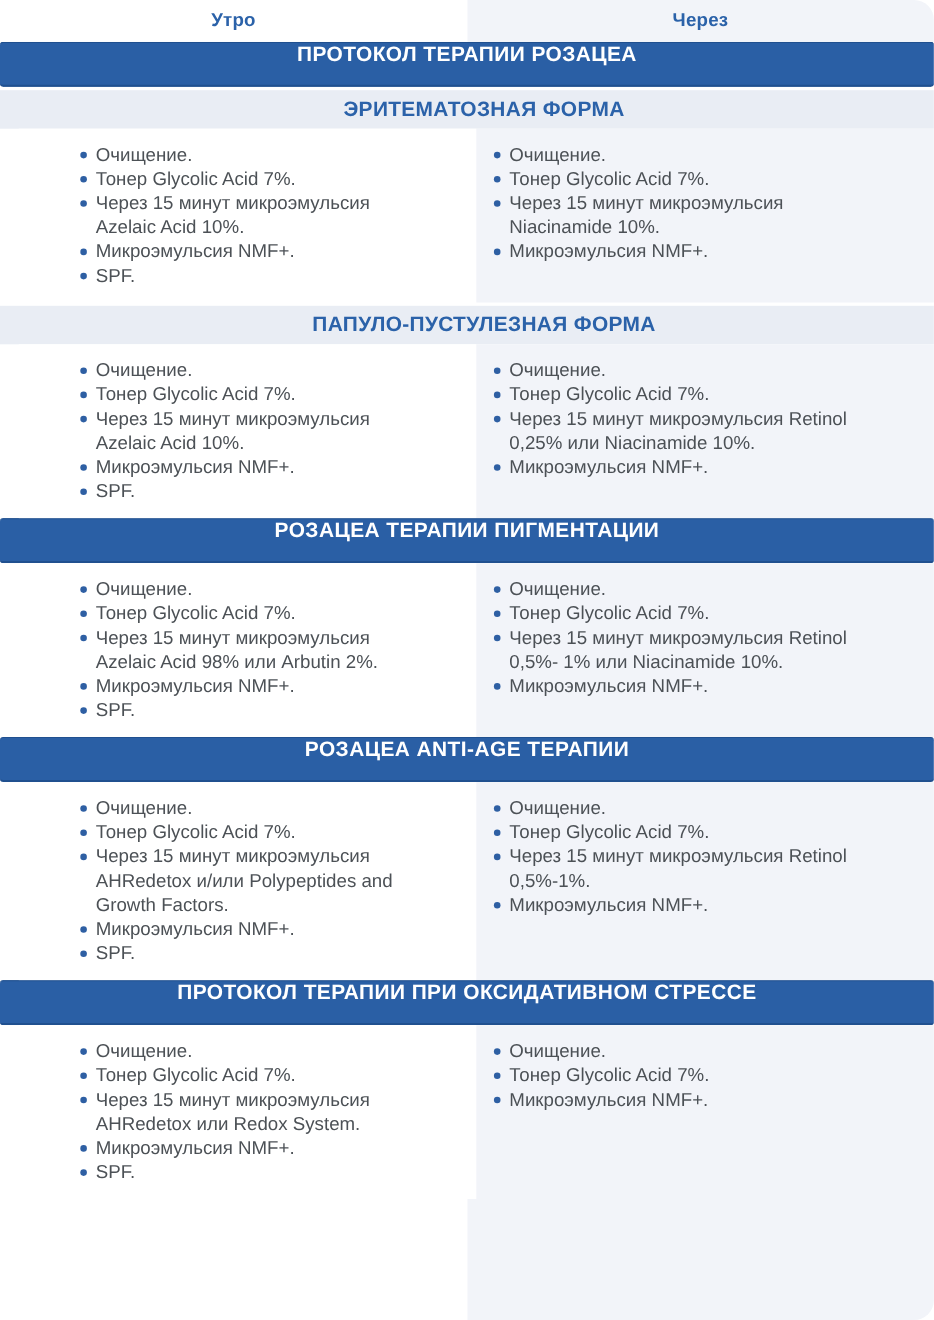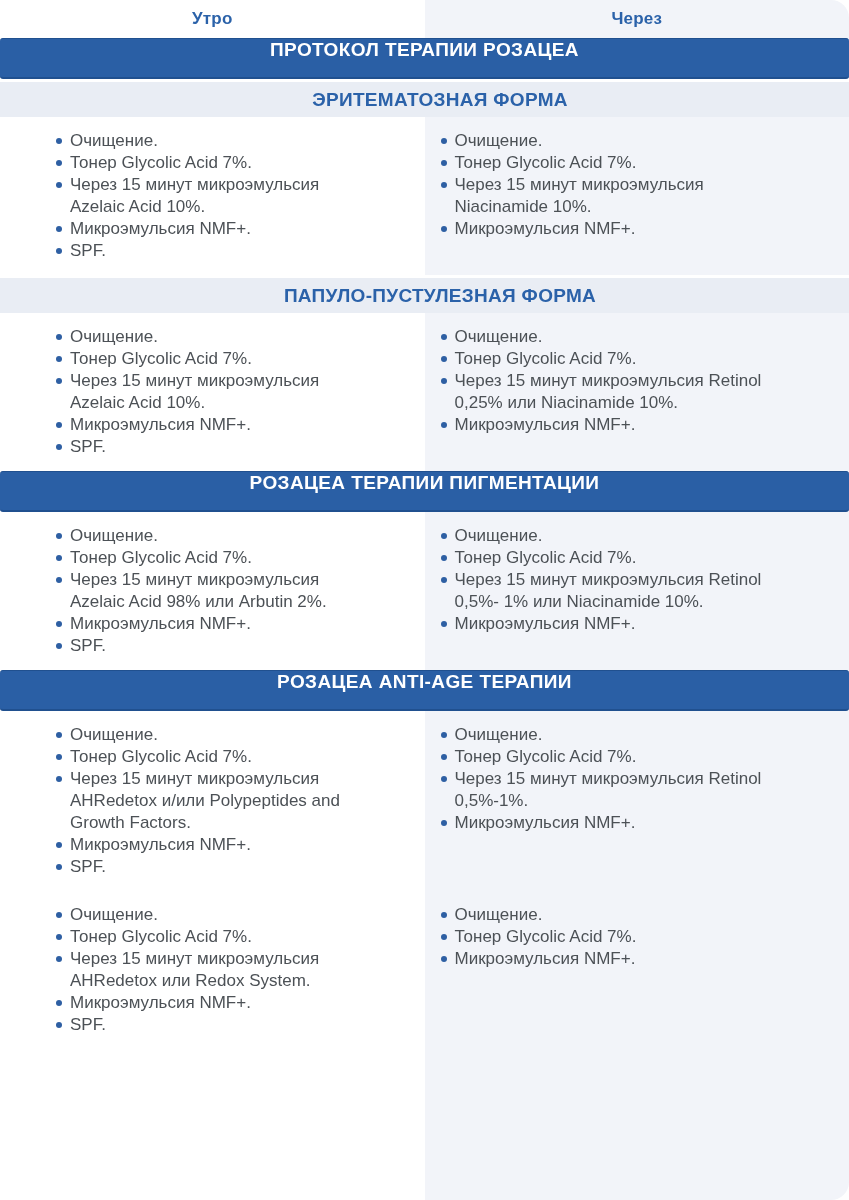--- a/index.html
+++ b/index.html
@@ -72,21 +72,21 @@
     padding-left: 31px;
   }
   .form-bar-text {
     color: var(--head-blue);
     font-weight: bold;
     font-size: 19px;
     letter-spacing: 0.3px;
   }
 
   
-  .content-row { display: flex; flex: 0 0 auto; }
+  .content-row { display: flex; flex: 0 0 auto; padding-left: 17px; }
   .half { width: 50%; }
   .half.morning { background: #ffffff; }
   .half.evening { background: var(--right-bg); }
 
   ul.steps {
     list-style: none;
     margin: 0;
     padding: 13px 10px 13px 70px;
   }
   .half.evening ul.steps { padding-left: 30px; }
@@ -207,20 +207,23 @@
         </div>
         <div class="half evening">
           <ul class="steps">
             <li>Очищение.</li>
             <li>Тонер Glycolic Acid 7%.</li>
             <li>Через 15 минут микроэмульсия Retinol 0,5%-1%.</li>
             <li>Микроэмульсия NMF+.</li>
           </ul>
         </div>
       </div>
+      <div class="protocol-bar">
+        <span class="protocol-bar-text">ПРОТОКОЛ ТЕРАПИИ ПРИ ОКСИДАТИВНОМ СТРЕССЕ</span>
+      </div>
       <div class="content-row">
         <div class="half morning">
           <ul class="steps">
             <li>Очищение.</li>
             <li>Тонер Glycolic Acid 7%.</li>
             <li>Через 15 минут микроэмульсия AHRedetox или Redox System.</li>
             <li>Микроэмульсия NMF+.</li>
             <li>SPF.</li>
           </ul>
         </div>

